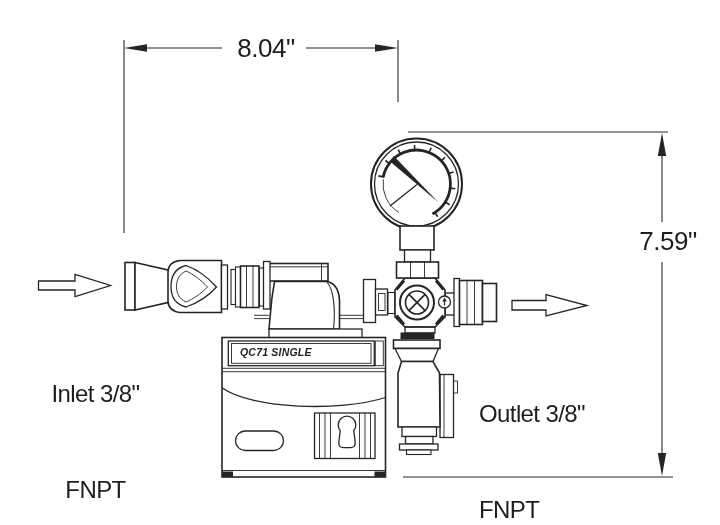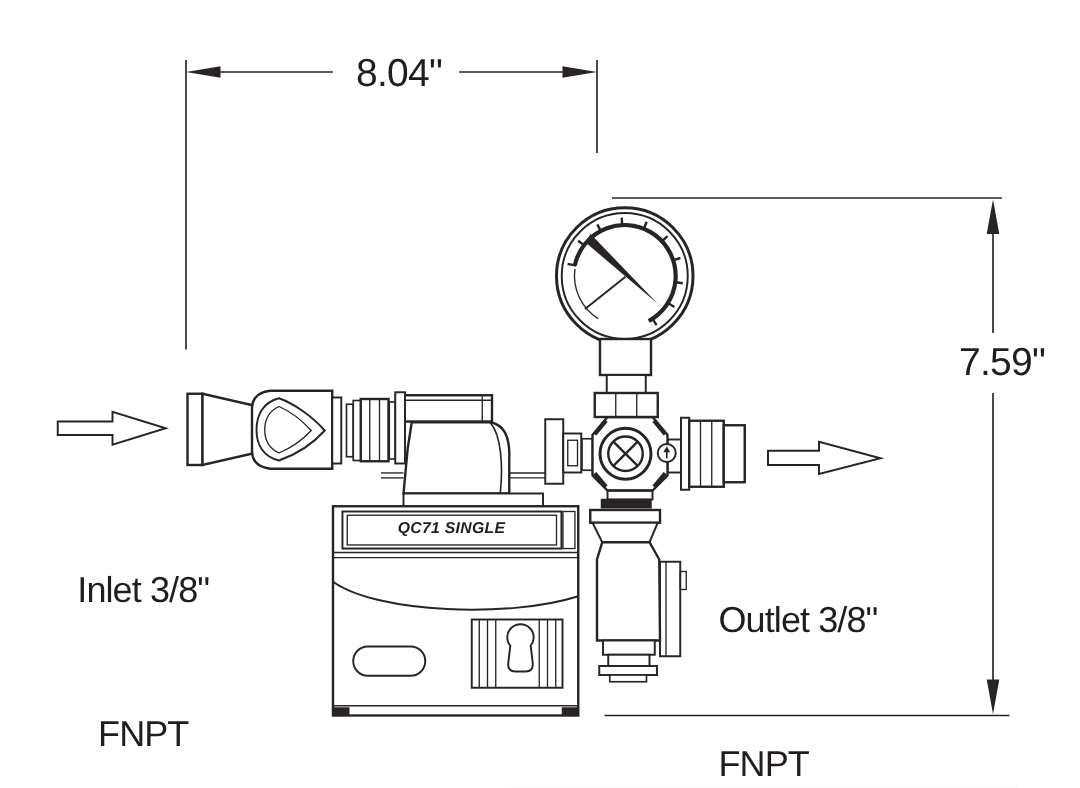--- a/index.html
+++ b/index.html
@@ -7,21 +7,21 @@
   .stage{position:relative;width:720px;height:525px;background:var(--bg,#fff);overflow:hidden;}
   .stage svg{position:absolute;left:0;top:0;color:var(--line,#282425);}
   svg .ln{stroke:var(--line,#282425);fill:none;}
   svg .w{fill:var(--bg,#fff);}
   svg .f{fill:var(--line,#282425);stroke:none;}
   .s09{stroke-width:0.9px;}.s11{stroke-width:1.1px;}.s13{stroke-width:1.3px;}
   .s16{stroke-width:1.6px;}.s2{stroke-width:2px;}.s28{stroke-width:2.8px;}
   .lbl{position:absolute;color:var(--text,#211d1e);white-space:pre;}
   .dim{font-size:26px;letter-spacing:-0.5px;line-height:30px;text-align:center;}
   .port{font-size:24px;letter-spacing:-0.6px;line-height:32px;}
-  .plate{font-size:10.5px;font-weight:bold;font-style:italic;letter-spacing:0.2px;line-height:12px;text-align:center;}
+  .plate{font-size:10.5px;font-weight:bold;font-style:italic;letter-spacing:0.2px;line-height:12px;}
 </style>
 </head>
 <body>
 
 <div class="stage">
 
 <svg width="720" height="525" viewBox="0 0 720 525">
 
   <g>
     <line class="ln s11" x1="124" y1="40" x2="124" y2="233"></line>

